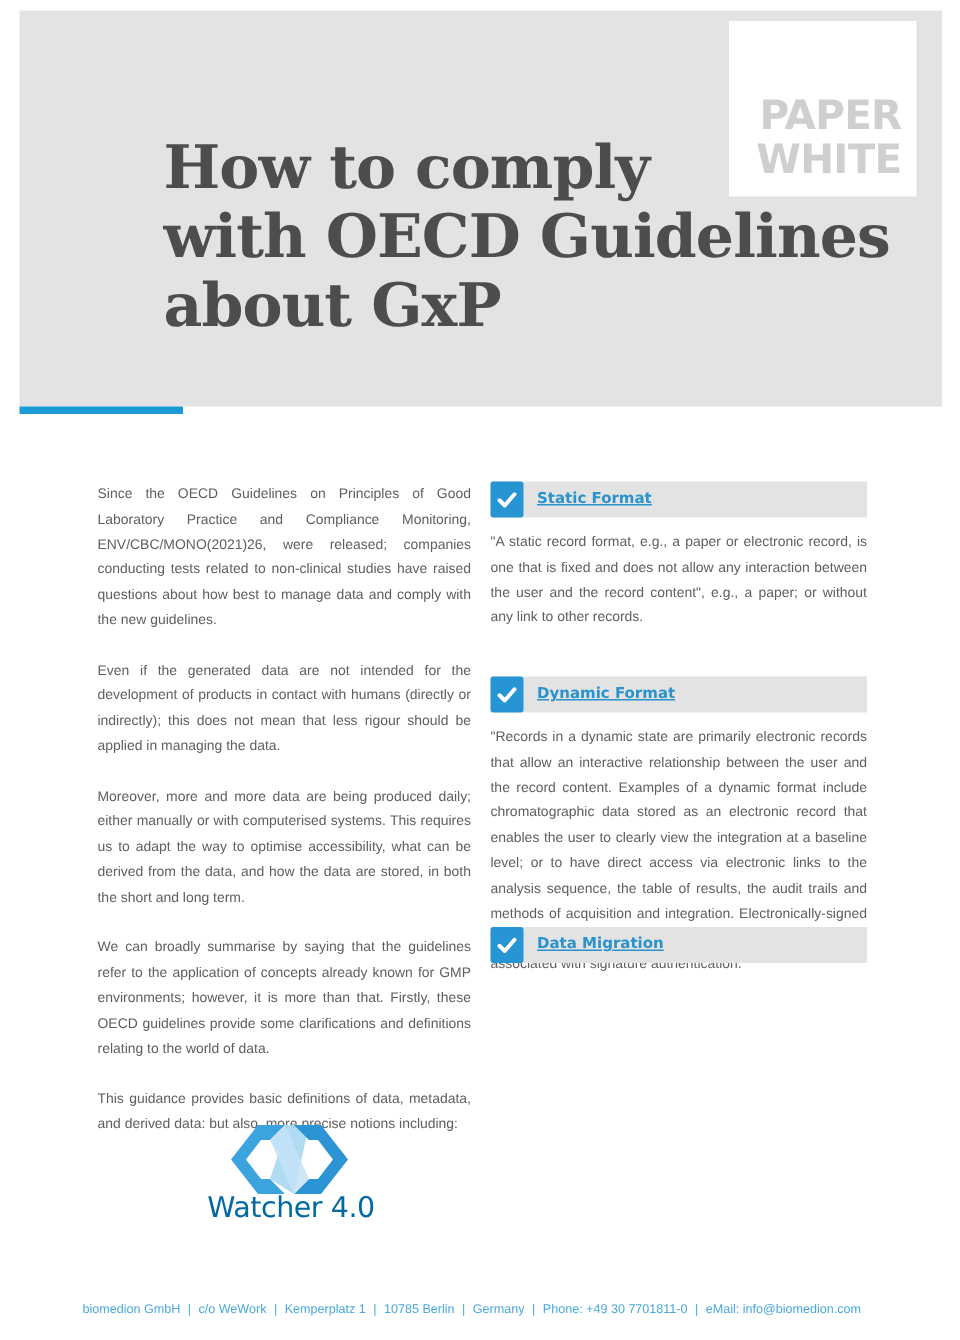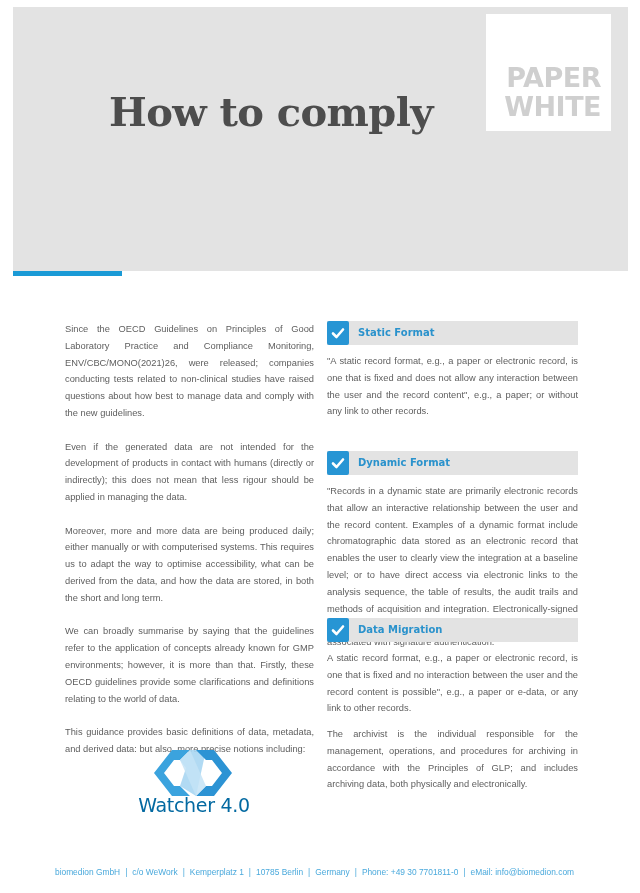--- a/index.html
+++ b/index.html
@@ -58,20 +58,21 @@
     }
     .check-box {
       position: absolute; left: 0; top: 0; width: 22px; height: 24px;
       background: #2795d4; border-radius: 2px;
       display: flex; align-items: center; justify-content: center;
     }
     .section-title {
       position: absolute; left: 31px; top: 6px;
       font-size: 10px; line-height: 12px; font-weight: bold; color: #2a92cc;
       font-family: "DejaVu Sans", sans-serif;
+      text-decoration: underline;
     }
     .section-body {
       font-size: 9.3px; line-height: 16.8px; color: #5e5e5e; text-align: justify;
       font-family: "Liberation Sans", sans-serif;
     }
     .s1 { position: absolute; top: 0; }
     .s2 { position: absolute; top: 110px; margin-top: 20px; }
     .s3 { position: absolute; top: 297px; }
     .s4 { position: absolute; top: 405px; }
     .section { width: 251px; }
@@ -91,20 +92,22 @@
     <div class="badge-text">
       <div>PAPER</div>
       <div>WHITE</div>
     </div>
   </div>
 </div>
 <div class="accent-bar"></div>
 
 <h1 class="title">
   <span>How to comply</span>
+  <span>with OECD Guidelines</span>
+  <span>about GxP</span>
 </h1>
 
 <div class="col-left">
   <p class="para">Since the OECD Guidelines on Principles of Good Laboratory Practice and Compliance Monitoring, ENV/CBC/MONO(2021)26, were released; companies conducting tests related to non-clinical studies have raised questions about how best to manage data and comply with the new guidelines.</p>
   <p class="para">Even if the generated data are not intended for the development of products in contact with humans (directly or indirectly); this does not mean that less rigour should be applied in managing the data.</p>
   <p class="para">Moreover, more and more data are being produced daily; either manually or with computerised systems. This requires us to adapt the way to optimise accessibility, what can be derived from the data, and how the data are stored, in both the short and long term.</p>
   <p class="para">We can broadly summarise by saying that the guidelines refer to the application of concepts already known for GMP environments; however, it is more than that. Firstly, these OECD guidelines provide some clarifications and definitions relating to the world of data.</p>
   <p class="para">This guidance provides basic definitions of data, metadata, and derived data: but also, more precise notions including:</p>
 </div>
 
@@ -145,23 +148,21 @@
 
   <div class="section s3">
     <div class="section-head">
       <div class="check-box">
         <svg width="14" height="12" viewBox="0 0 14 12">
             <polyline points="2,6.5 5.5,10 12,2.5" fill="none" stroke="#ffffff" stroke-width="2.6" stroke-linecap="round" stroke-linejoin="round"></polyline>
           </svg>
       </div>
       <div class="section-title">Data Migration</div>
     </div>
-    <p class="section-body">A static record format, e.g., a paper or electronic record, is one that is fixed and no interaction between the user and the record content is possible", e.g., a paper or e-data, or any link to other records.</p>
   </div>
 
   <div class="section s4">
-    <p class="section-body">The archivist is the individual responsible for the management, operations, and procedures for archiving in accordance with the Principles of GLP; and includes archiving data, both physically and electronically.</p>
   </div>
 </div>
 
 <div class="footer">
   <span>biomedion GmbH</span><span class="sep">|</span><span>c/o WeWork</span><span class="sep">|</span><span>Kemperplatz 1</span><span class="sep">|</span><span>10785 Berlin</span><span class="sep">|</span><span>Germany</span><span class="sep">|</span><span>Phone: +49 30 7701811-0</span><span class="sep">|</span><span>eMail: info@biomedion.com</span>
 </div>
 
 </body></html>

